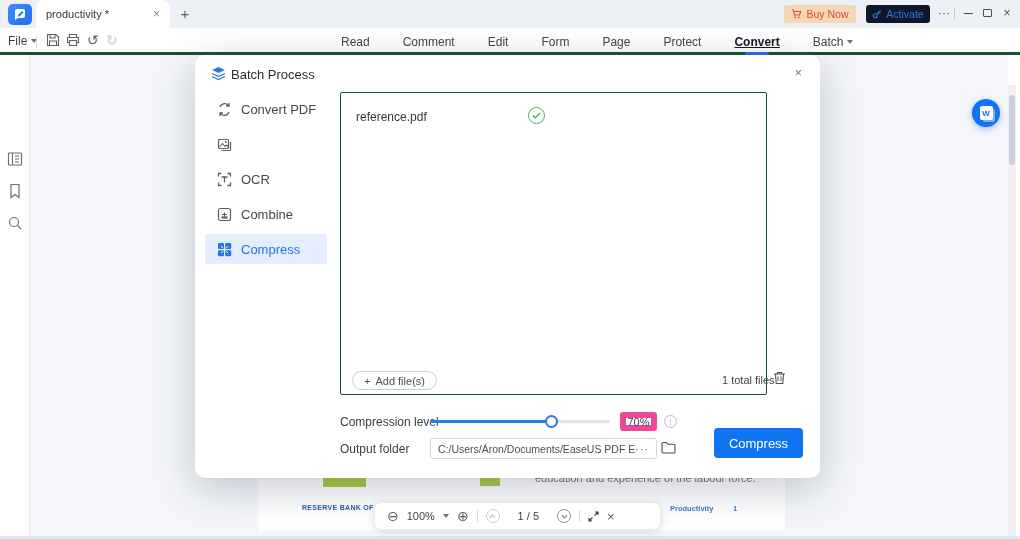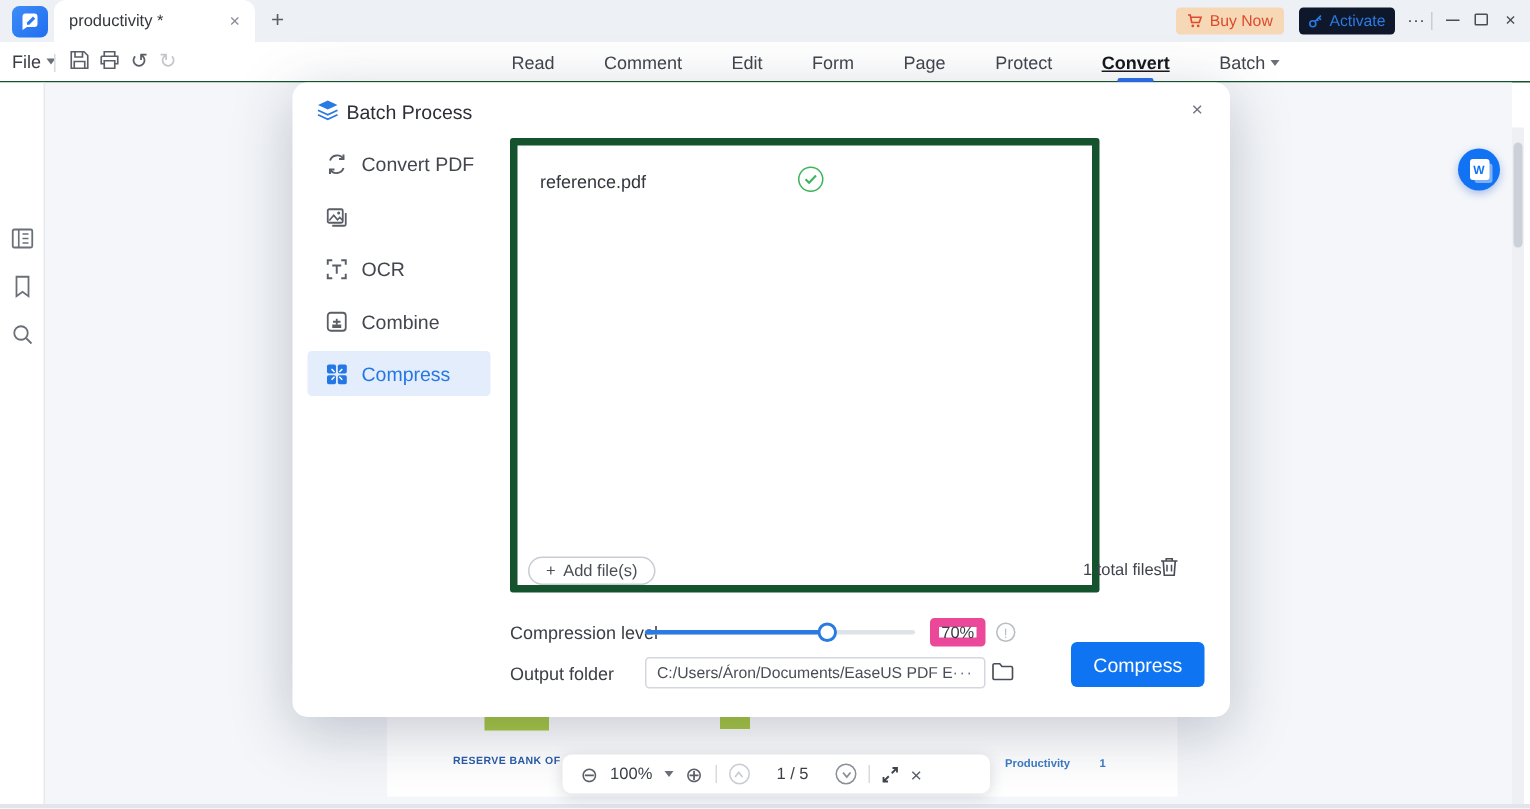--- a/index.html
+++ b/index.html
@@ -20,21 +20,21 @@
   .buynow { left:784px; width:72px; background:#f6d8b6; color:#dd4a2c; }
   .activate { left:866px; width:64px; background:#0f172a; color:#2a7ae4; }
   .winbtn { position:absolute; top:5px; font-size:12px; color:#4a4d55; width:16px; height:16px;
             display:flex; align-items:center; justify-content:center; }
   .minline { width:9px; height:1px; background:#4a4d55; }
   .maxbox { width:9px; height:8px; border:1px solid #4a4d55; border-radius:1px; }
   .tb-sep { position:absolute; top:8px; width:1px; height:12px; background:#c9cdd4; }
 
   
   .toolbar { position:absolute; left:0; top:28px; width:1020px; height:27px; background:#fff;
-             border-bottom:1px solid #14532d; }
+             border-bottom:3px solid #14532d; }
   .filemenu { position:absolute; left:8px; top:6px; font-size:12px; color:#3a3d45; display:flex; align-items:center; gap:4px; }
   .caret { width:0; height:0; border-left:3px solid transparent; border-right:3px solid transparent;
            border-top:4px solid #6b6f78; display:inline-block; }
   .tool-sep { position:absolute; left:36px; top:8px; width:1px; height:12px; background:#d7dade; }
   .tool-ic { position:absolute; top:5px; color:#5a5e66; }
   .glyph-ic { font-size:14px; line-height:16px; color:#5a5e66; }
   .menubar { position:absolute; left:340px; top:0; height:27px; display:flex; align-items:center; gap:31px; }
   .menu-item { font-size:12px; color:#42454d; position:relative; padding:5px 1px; }
   .menu-item.active { font-weight:bold; color:#15171d;text-decoration:underline; }
   .menu-item.active::after { content:""; position:absolute; left:50%; transform:translateX(-50%);
@@ -75,22 +75,22 @@
   
   .dialog { position:absolute; left:195px; top:55px; width:625px; height:423px; background:#fff;
             border-radius:10px; box-shadow:0 10px 40px rgba(50,60,90,.28); z-index:10; }
   .dlg-title { position:absolute; left:36px; top:12px; font-size:13px; color:#2c2e36; }
   .dlg-close { position:absolute; right:18px; top:10px; font-size:13px; color:#707580; }
   .dlg-icon { position:absolute; left:16px; top:11px; }
   .side { position:absolute; left:10px; top:39px; width:122px; }
   .side-item { height:30px; margin-bottom:5px; display:flex; align-items:center; gap:9px;
                padding-left:12px; font-size:13px; color:#43464e; border-radius:3px; }
   .side-item.selected { background:#e3edfb; color:#2577e5; }
-  .panel { position:absolute; left:145px; top:37px; width:393px; height:303px; background:#fff;
-           border:5px solid #14532d; border-radius:2px; }
+  .panel { position:absolute; left:145px; top:37px; width:427px; height:303px; background:#fff;
+           border:1px solid #14532d; border-radius:2px; }
   .file-name { position:absolute; left:15px; top:17px; font-size:12px; color:#34363d; }
   .file-check { position:absolute; left:187px; top:14px; width:17px; height:17px; border:1.5px solid #3bb55a;
                 border-radius:50%; display:flex; align-items:center; justify-content:center; }
   .addbtn { position:absolute; left:157px; top:316px; height:19px; padding:0 11px; border:1px solid #c9ccd4;
             border-radius:10px; background:#fff; font-size:11px; color:#4a4d55;
             display:flex; align-items:center; gap:5px; }
   .totalfiles { position:absolute; left:527px; top:319px; font-size:11px; color:#3f424a; }
   .trash { position:absolute; left:578px; top:316px; color:#4a4d55; }
   .row-label { position:absolute; font-size:12px; color:#3b3e46; }
   .slider { position:absolute; left:235px; top:365px; width:180px; height:3px; background:#dfe2e7; border-radius:2px; }
@@ -206,20 +206,21 @@
     <svg width="16" height="16" viewBox="0 0 16 16">
         <circle cx="7" cy="7" r="4.5" fill="none" stroke="#6b6f78" stroke-width="1.2"></circle>
         <path d="M10.5 10.5 14 14" stroke="#6b6f78" stroke-width="1.2"></path>
       </svg>
   </div>
 </div>
 
 <div class="page">
   <div class="hl" style="left:65px; top:405px; width:43px; height:12px;"></div>
   <div class="hl" style="left:222px; top:406px; width:20px; height:10px;"></div>
+  <div class="docline">education and experience of the labour force.</div>
   <div class="foot-left">RESERVE BANK OF AUS</div>
   <div class="foot-sec">Productivity</div>
   <div class="foot-page">1</div>
 </div>
 
 <div class="scrolltrack">
   <div class="scrollthumb"></div>
 </div>
 
 <div class="wordbtn">

